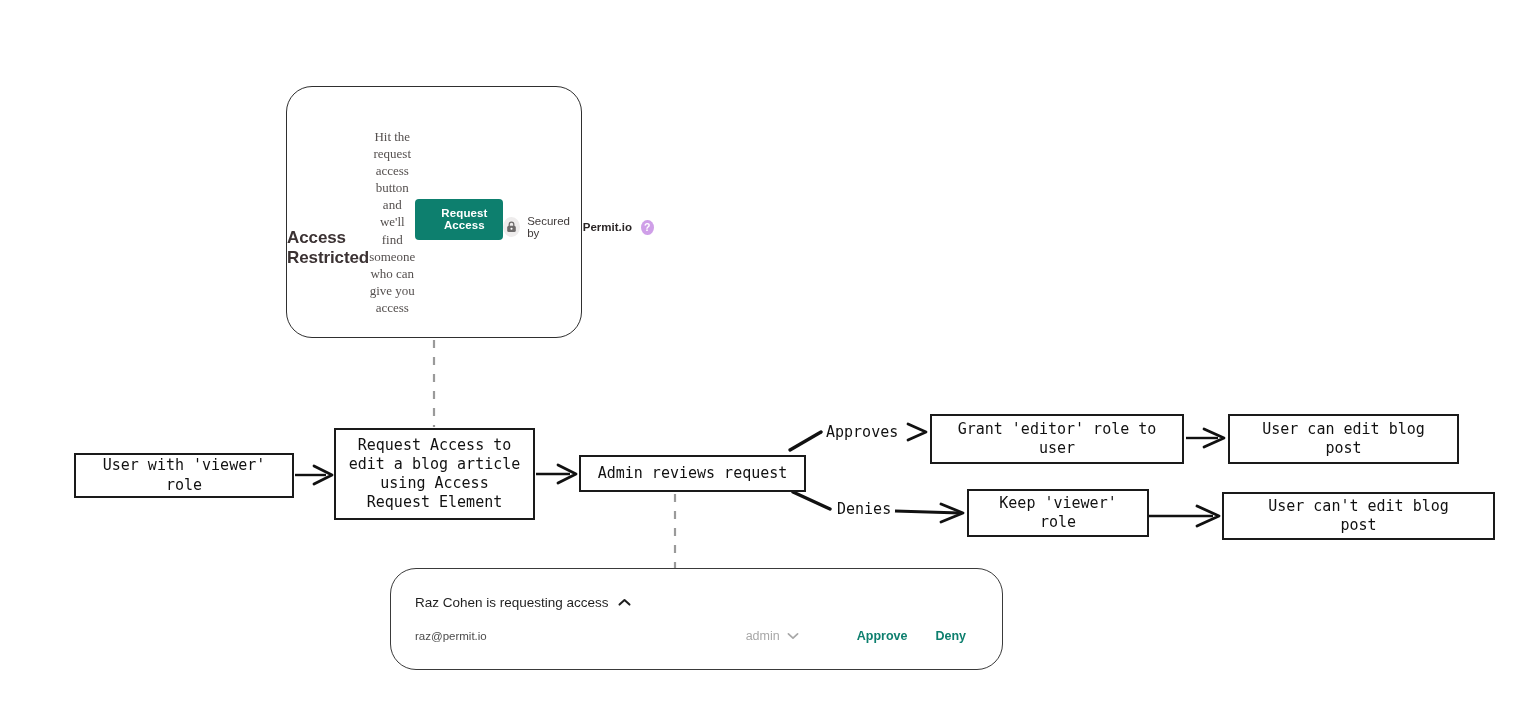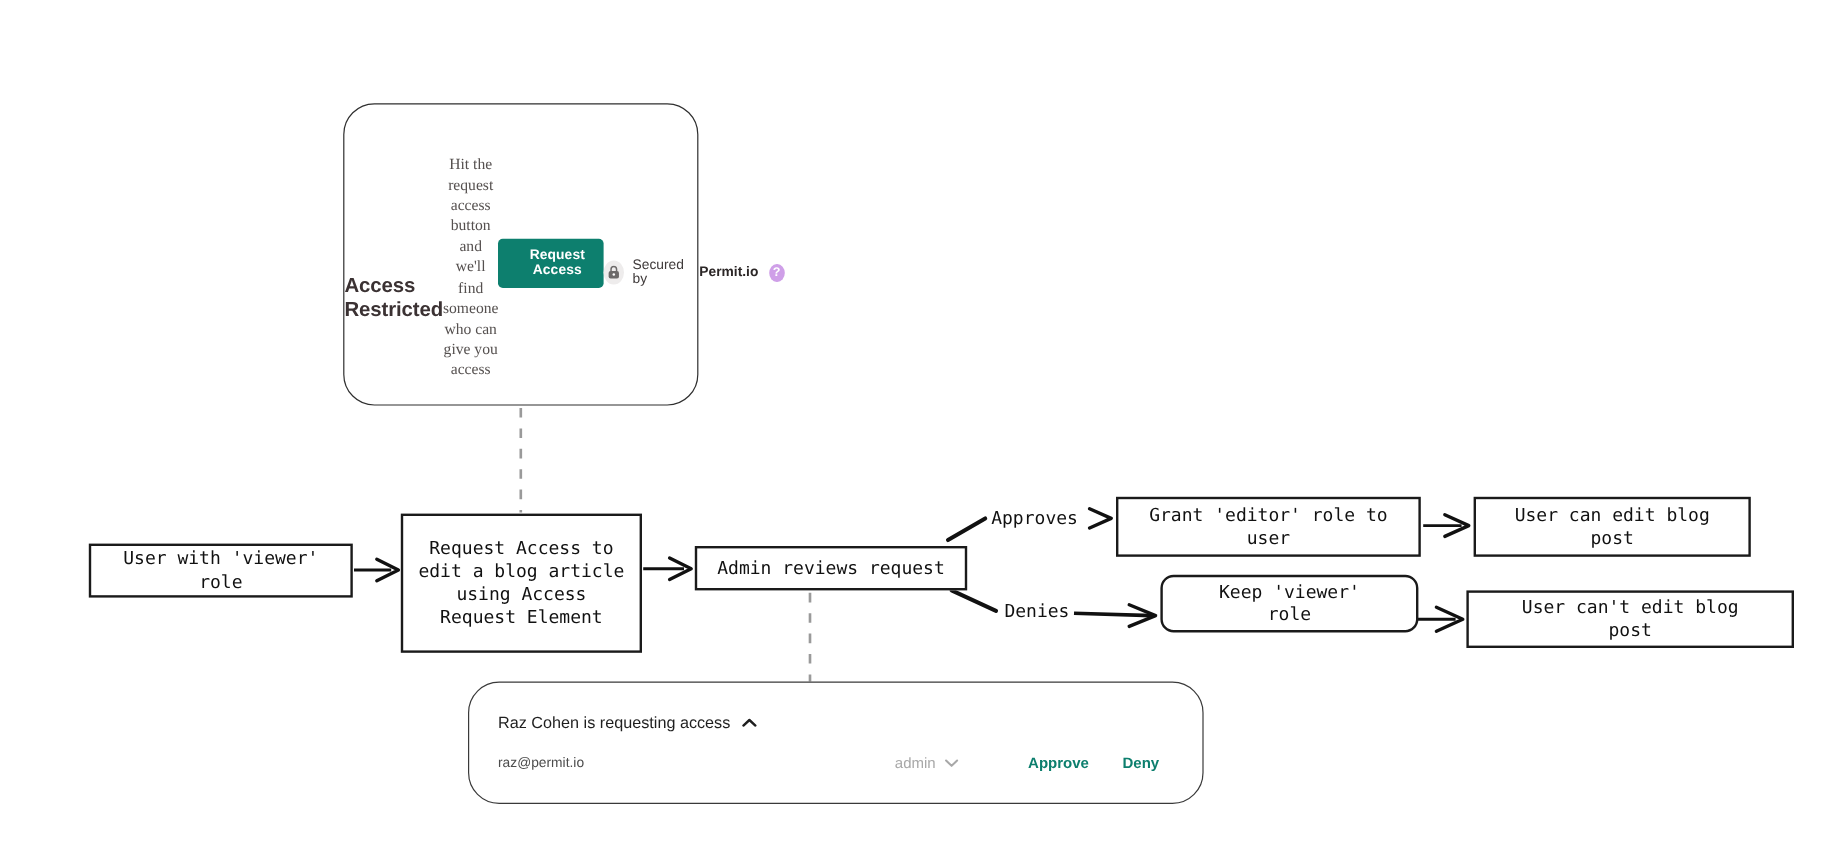--- a/index.html
+++ b/index.html
@@ -216,34 +216,34 @@
     </g>
 
     <path d="M434 340 L434 427" stroke="#9a9a9a" stroke-width="2.2" fill="none" stroke-dasharray="8 9"></path>
 
     <path d="M675 494 L675 568" stroke="#9a9a9a" stroke-width="2.2" fill="none" stroke-dasharray="8 9"></path>
   </svg>
 
   <div class="fbox" style="left:74px;  top:453px; width:220px; height:45px;">User with 'viewer'
 role</div>
 
-  <div class="fbox" style="left:334px; top:428px; width:201px; height:116px;">Request Access to
+  <div class="fbox" style="left:334px; top:428px; width:201px; height:92px;">Request Access to
 edit a blog article
 using Access
 Request Element</div>
 
   <div class="fbox" style="left:579px; top:455px; width:227px; height:37px;">Admin reviews request</div>
 
   <div class="fbox" style="left:930px; top:414px; width:254px; height:50px;">Grant 'editor' role to
 user</div>
 
   <div class="fbox" style="left:1228px; top:414px; width:231px; height:50px;">User can edit blog
 post</div>
 
-  <div class="fbox" style="left:967px; top:479px; width:215px; height:48px;border-radius:11px;">Keep 'viewer'
+  <div class="fbox" style="left:967px; top:489px; width:182px; height:48px;">Keep 'viewer'
 role</div>
 
   <div class="fbox" style="left:1222px; top:492px; width:273px; height:48px;">User can't edit blog
 post</div>
 
   <div class="flabel" style="left:826px; top:423px;">Approves</div>
   <div class="flabel" style="left:837px; top:500px;">Denies</div>
 
   <div class="permit-card" style="left:286px; top:86px; width:296px; height:252px;">
 

